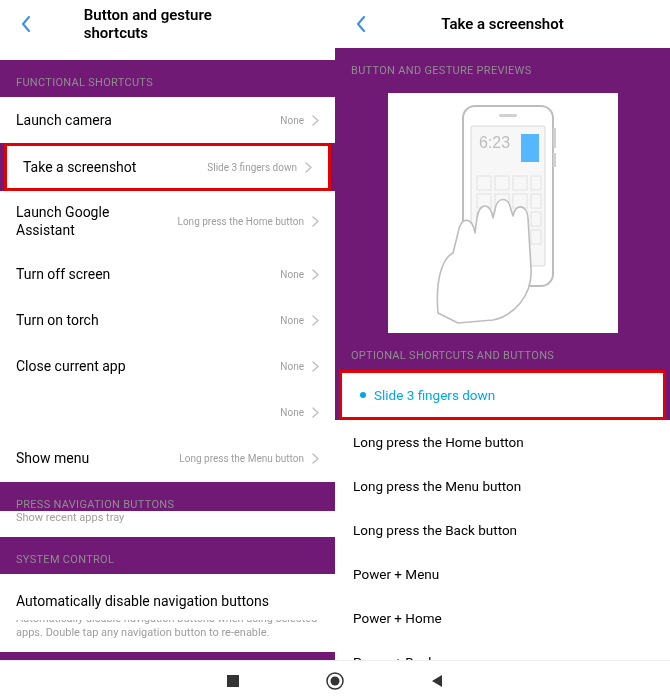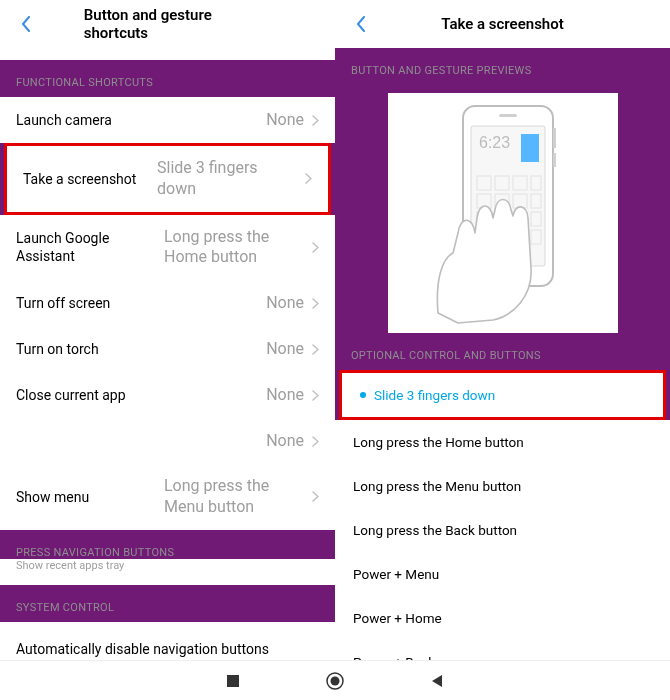--- a/index.html
+++ b/index.html
@@ -67,21 +67,21 @@
       position: relative;
     }
     .row-label {
       font-size: 14px;
       color: #000;
       flex-shrink: 0;
       max-width: 140px;
       line-height: 1.3;
     }
     .row-value {
-      font-size: 16px;
+      font-size: 10px;
       color: #9e9e9e;
       margin-left: auto;
       max-width: 140px;
       line-height: 1.3;
     }
     .chev {
       margin-left: 8px;
       flex-shrink: 0;
     }
     .chev svg { width: 7px; height: 11px; display:block; }
@@ -308,21 +308,21 @@
             <rect x="110" y="132" width="14" height="14"></rect>
             <rect x="128" y="132" width="10" height="14"></rect>
         </g>
 
         <g fill="#fff" stroke="#bdbdbd" stroke-width="1.6" stroke-linejoin="round">
           <path d="M 35 215 C 32 180 40 160 50 155 L 55 135 C 57 118 70 118 72 135 L 74 120 C 76 104 88 104 90 120 L 92 112 C 94 98 106 98 108 112 L 110 118 C 112 105 124 106 125 120 L 128 170 C 130 198 110 218 90 222 L 55 225 Z"></path>
         </g>
       </svg>
     </div>
 
-    <div class="section-header">OPTIONAL CONTROL AND BUTTONS</div>
+    <div class="section-header">OPTIONAL SHORTCUTS AND BUTTONS</div>
 
     <div class="option-row selected highlight-right">
       <span class="bullet"></span>
       <span>Slide 3 fingers down</span>
     </div>
     <div class="option-row">
       <span>Long press the Home button</span>
     </div>
     <div class="option-row">
       <span>Long press the Menu button</span>

